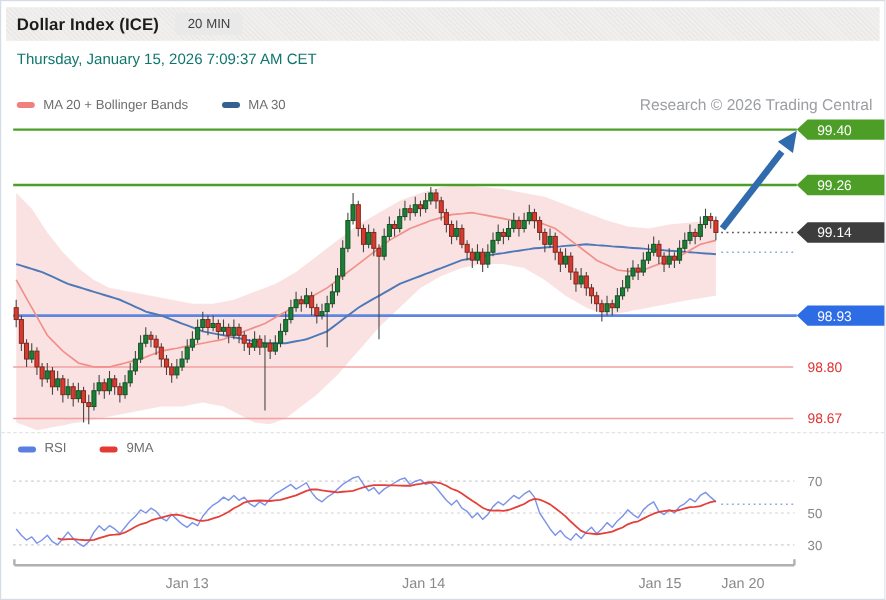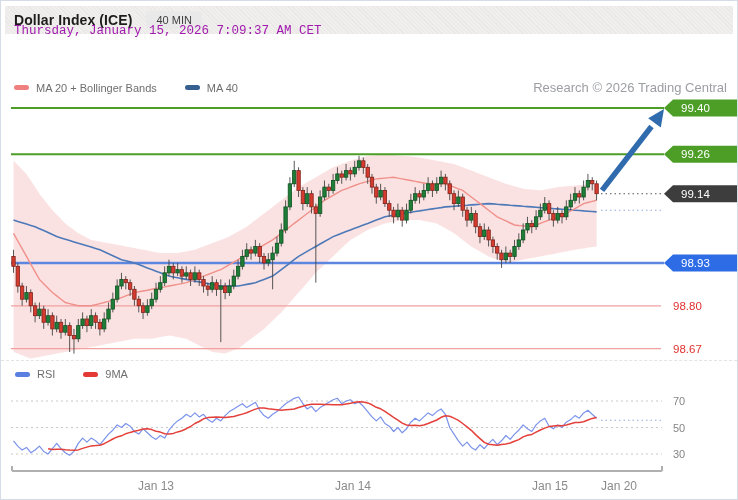--- a/index.html
+++ b/index.html
@@ -5,51 +5,51 @@
   html,body{margin:0;padding:0;background:#ffffff;}
   .page{position:relative;width:738px;height:500px;box-sizing:border-box;
         border:1px solid #d5dce6;background:#fff;overflow:hidden;
         font-family:"Liberation Sans",sans-serif;}
   .titlebar{position:absolute;left:4px;right:4px;top:5px;height:28px;
         background:#f0efed;
         background-image:repeating-linear-gradient(45deg,rgba(110,110,110,.05) 0 1px,transparent 1px 3px);
         display:flex;align-items:center;padding:0 9px;gap:14px;box-sizing:border-box;}
   .title{font-size:14px;font-weight:bold;color:#1c1c1c;letter-spacing:.1px;}
   .badge{font-size:11px;color:#3f3f3f;background:#e9e9e9;padding:3px 10px;border-radius:3px;}
-  .date{position:absolute;left:13px;top:23px;font-size:12.5px;color:#a21caf;font-family:Liberation Mono, monospace;}
+  .date{position:absolute;left:13px;top:41px;font-size:12.5px;color:#0f766e;}
   .legend{position:absolute;display:flex;align-items:center;font-size:11px;color:#6e6e6e;}
   .price-legend{left:13px;top:79px;right:10px;}
   .rsi-legend{left:14px;top:367px;align-items:flex-end;}
   .li{display:flex;align-items:center;gap:7px;margin-right:28px;}
   .sw{width:15px;height:5px;border-radius:2.5px;display:inline-block;}
   .research{margin-left:auto;color:#9c9ea3;font-size:13px;}
   .wm-divider{position:absolute;left:0;right:0;top:359px;border-top:1px dashed #e4e4e4;}
   .chart-svg{position:absolute;left:0;}
   #priceChart{top:90px;}
   #rsiChart{top:385px;}
   #xAxis{top:464px;}
 </style>
 </head>
 <body>
 
 <div class="page">
   <div class="titlebar">
     <span class="title">Dollar Index (ICE)</span>
-    <span class="badge">40 MIN</span>
+    <span class="badge">20 MIN</span>
   </div>
   <div class="date">Thursday, January 15, 2026 7:09:37 AM CET</div>
 
   <div class="legend price-legend">
     <span class="li">
       <span class="sw" style="background: rgb(240, 128, 128);"></span>
       <span>MA 20 + Bollinger Bands</span>
     </span>
     <span class="li">
       <span class="sw" style="background: rgb(53, 96, 143);"></span>
-      <span>MA 40</span>
+      <span>MA 30</span>
     </span>
     <span class="research">Research © 2026 Trading Central</span>
   </div>
 
   <svg id="priceChart" class="chart-svg" width="738" height="270">
       <path d="M12.5,69.8L16.8,74.1L21.1,78.5L25.5,82.9L29.8,89.5L34.1,96.1L38.4,102.7L42.7,108.2L47.1,113.7L51.4,119.2L55.7,123.6L60.0,128.0L64.3,132.4L68.6,135.7L73.0,139.0L77.3,142.3L81.6,144.5L85.9,146.7L90.2,148.9L94.6,149.7L98.9,150.5L103.2,151.4L107.5,152.2L111.8,153.0L116.2,153.8L120.5,154.6L124.8,155.5L129.1,156.3L133.4,157.1L137.8,157.9L142.1,158.8L146.4,159.6L150.7,160.4L155.0,161.2L159.3,162.1L163.7,162.1L168.0,162.1L172.3,162.1L176.6,162.1L180.9,161.2L185.3,160.4L189.6,159.6L193.9,158.8L198.2,157.1L202.5,155.5L206.9,153.8L211.2,152.2L215.5,150.5L219.8,148.9L224.1,147.2L228.4,145.6L232.8,143.1L237.1,140.6L241.4,138.2L245.7,135.7L250.0,132.4L254.4,129.1L258.7,125.8L263.0,122.5L267.3,119.2L271.6,115.9L276.0,112.6L280.3,109.3L284.6,106.0L288.9,102.7L293.2,99.4L297.6,96.1L301.9,93.7L306.2,91.2L310.5,88.7L314.8,86.2L319.1,83.8L323.5,81.3L327.8,78.8L332.1,76.3L336.4,74.7L340.7,73.0L345.1,71.4L349.4,69.8L353.7,68.5L358.0,67.3L362.3,66.0L366.7,64.8L371.0,64.4L375.3,64.0L379.6,63.6L383.9,63.2L388.3,63.6L392.6,64.0L396.9,64.4L401.2,64.8L405.5,65.2L409.8,65.6L414.2,66.0L418.5,66.5L422.8,67.3L427.1,68.1L431.4,68.9L435.8,69.8L440.1,70.6L444.4,71.4L448.7,72.2L453.0,73.0L457.4,74.7L461.7,76.3L466.0,78.0L470.3,79.6L474.6,81.3L479.0,82.9L483.3,84.6L487.6,86.2L491.9,87.9L496.2,89.5L500.5,91.2L504.9,92.8L509.2,94.1L513.5,95.3L517.8,96.5L522.1,97.8L526.5,98.2L530.8,98.6L535.1,99.0L539.4,99.4L543.7,98.6L548.1,97.8L552.4,97.0L556.7,96.1L561.0,95.7L565.3,95.3L569.7,94.9L574.0,94.5L578.3,94.1L582.6,93.8L586.9,93.5L591.2,93.2L595.6,92.8L595.6,155.5L591.2,156.1L586.9,156.8L582.6,157.5L578.3,158.1L574.0,158.8L569.7,159.6L565.3,160.4L561.0,161.2L556.7,162.1L552.4,162.9L548.1,163.7L543.7,164.5L539.4,165.4L535.1,166.2L530.8,167.0L526.5,167.8L522.1,168.7L517.8,169.5L513.5,170.3L509.2,171.1L504.9,172.0L500.5,170.3L496.2,168.7L491.9,167.0L487.6,165.4L483.3,162.9L479.0,160.4L474.6,157.9L470.3,155.5L466.0,152.2L461.7,148.9L457.4,145.6L453.0,142.3L448.7,139.8L444.4,137.3L440.1,134.9L435.8,132.4L431.4,131.6L427.1,130.7L422.8,129.9L418.5,129.1L414.2,129.1L409.8,129.1L405.5,129.1L401.2,129.1L396.9,129.9L392.6,130.7L388.3,131.6L383.9,132.4L379.6,134.0L375.3,135.7L371.0,137.3L366.7,139.0L362.3,141.5L358.0,143.9L353.7,146.4L349.4,148.9L345.1,153.0L340.7,157.1L336.4,161.2L332.1,165.4L327.8,169.5L323.5,173.6L319.1,177.7L314.8,181.8L310.5,186.8L306.2,191.7L301.9,196.7L297.6,201.6L293.2,206.6L288.9,211.5L284.6,216.5L280.3,221.4L276.0,225.5L271.6,229.7L267.3,233.8L263.0,237.9L258.7,241.2L254.4,244.5L250.0,247.8L245.7,251.1L241.4,254.4L237.1,257.7L232.8,259.3L228.4,261.0L224.1,262.6L219.8,262.1L215.5,261.5L211.2,261.0L206.9,258.8L202.5,256.6L198.2,254.4L193.9,252.2L189.6,250.0L185.3,247.8L180.9,247.0L176.6,246.1L172.3,245.3L168.0,244.5L163.7,245.3L159.3,246.1L155.0,247.0L150.7,247.8L146.4,247.8L142.1,247.8L137.8,247.8L133.4,247.8L129.1,248.6L124.8,249.4L120.5,250.3L116.2,251.1L111.8,251.9L107.5,252.7L103.2,253.6L98.9,254.4L94.6,255.2L90.2,256.0L85.9,256.9L81.6,257.7L77.3,258.5L73.0,259.3L68.6,260.2L64.3,261.0L60.0,261.8L55.7,262.6L51.4,263.5L47.1,264.3L42.7,265.1L38.4,265.9L34.1,266.7L29.8,267.6L25.5,265.9L21.1,264.3L16.8,262.6L12.5,261.0Z" fill="#f6baba" fill-opacity="0.42" stroke="none"></path>
       <line x1="10" y1="17.0" x2="663" y2="17.0" stroke="#4c9e28" stroke-width="2"></line>
       <line x1="10" y1="63.2" x2="663" y2="63.2" stroke="#4c9e28" stroke-width="2"></line>
       <line x1="10" y1="172.0" x2="663" y2="172.0" stroke="#5c86e0" stroke-width="2.3"></line>
       <line x1="10" y1="214.8" x2="660" y2="214.8" stroke="#f2a0a0" stroke-width="1.3"></line>

